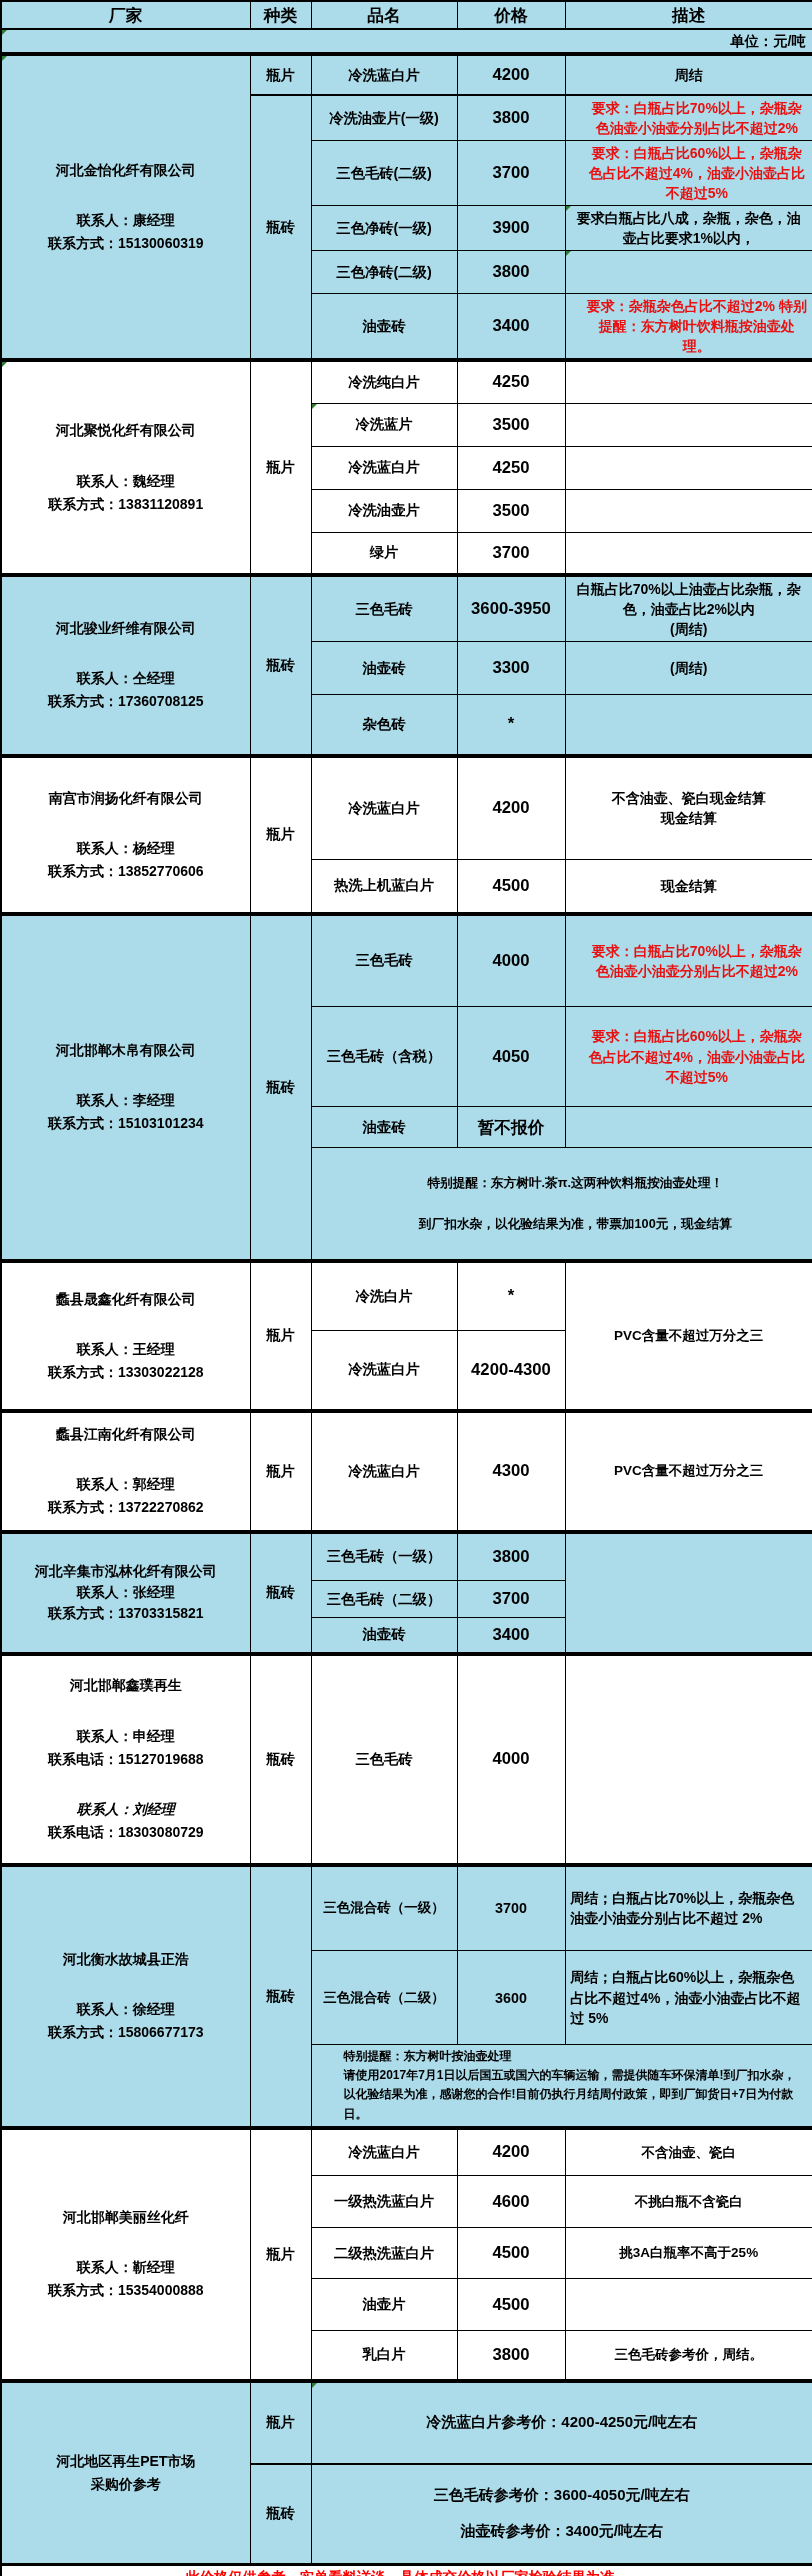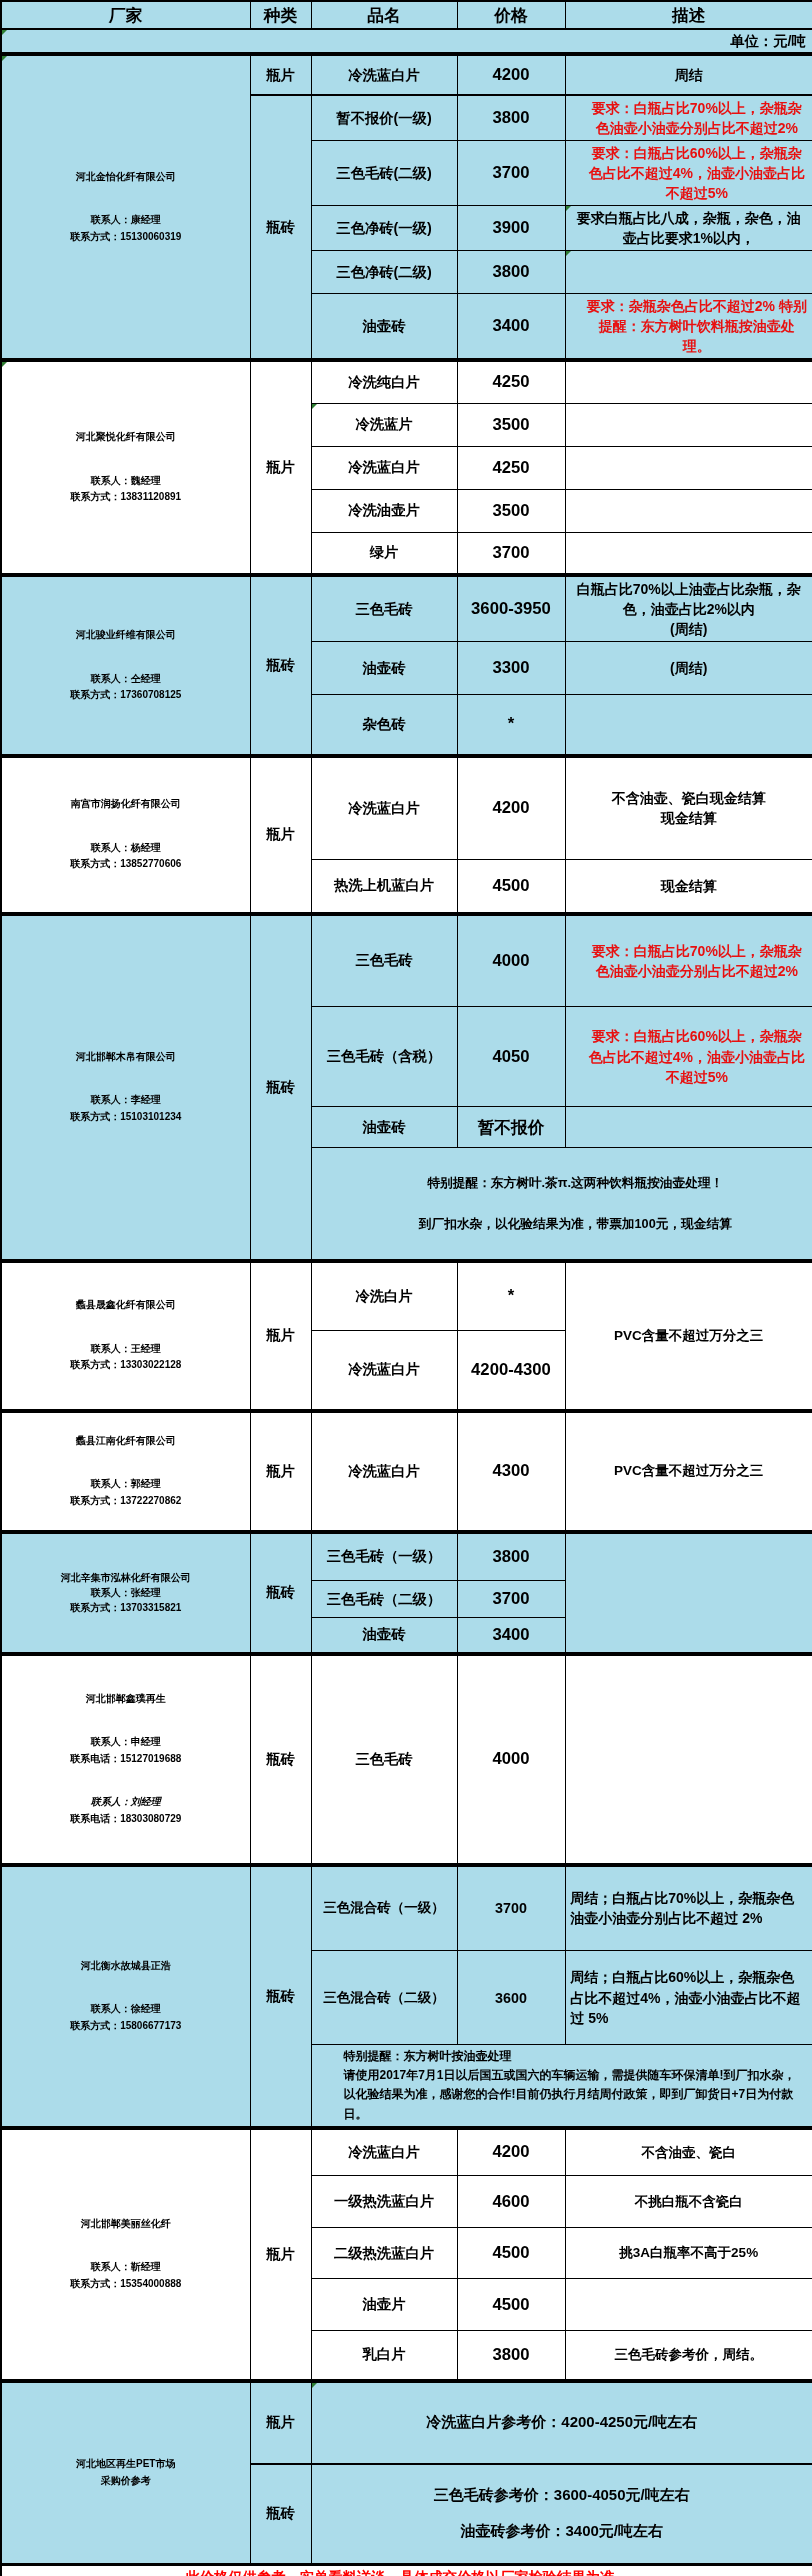--- a/index.html
+++ b/index.html
@@ -10,21 +10,21 @@
   body{font-family:"Liberation Sans","DejaVu Sans",sans-serif;font-weight:bold;color:#000;}
   table{border-collapse:collapse;table-layout:fixed;width:813px;border:2.4px solid var(--border-black,#000);}
   td{border:1.6px solid var(--border-black,#000);padding:1.6px 4.8px;text-align:center;vertical-align:middle;
      overflow:hidden;word-break:break-all;}
   tr.bl{background:var(--table-blue,#ACDCEA);}
   tr.wh{background:#ffffff;}
   tr.csep>td{border-top:4px solid var(--border-black,#000);}
   tr.sep2>td{border-top:2.4px solid var(--border-black,#000);}
   td.hd{font-size:16.7px;}
   td.unit{font-size:14.3px;text-align:right;padding-right:6.3px;}
-  td.fac{font-size:10px;line-height:1.65;}
+  td.fac{font-size:14px;line-height:1.65;}
   .fname{margin-bottom:27px;}
   .gap-top{margin-top:27px;font-style:italic;}
   td.kind{font-size:14.3px;}
   td.pname{font-size:14.3px;}
   td.price{font-size:16.7px;}
   td.desc{font-size:14px;line-height:1.45;}
   td.note{font-size:12.7px;line-height:1.6;padding-left:32px;}
   .red{color:var(--highlight-red,#E81010);padding-left:21px;}
   .left{text-align:left;}
   .pre{white-space:pre-line;}
@@ -65,21 +65,21 @@
       <div>联系人：康经理</div>
       <div>联系方式：15130060319</div>
     </td>
     <td class="kind">瓶片</td>
     <td class="pname">冷洗蓝白片</td>
     <td class="price">4200</td>
     <td class="desc">周结</td>
   </tr>
   <tr class="bl sep2" style="height:37px">
     <td class="kind" rowspan="5">瓶砖</td>
-    <td class="pname">暂不报价(一级)</td>
+    <td class="pname">冷洗油壶片(一级)</td>
     <td class="price">3800</td>
     <td class="desc red">要求：白瓶占比70%以上，杂瓶杂色油壶小油壶分别占比不超过2%</td>
   </tr>
   <tr class="bl" style="height:43px">
     <td class="pname">三色毛砖(二级)</td>
     <td class="price">3700</td>
     <td class="desc red">要求：白瓶占比60%以上，杂瓶杂色占比不超过4%，油壶小油壶占比不超过5%</td>
   </tr>
   <tr class="bl" style="height:43px">
     <td class="pname">三色净砖(一级)</td>

